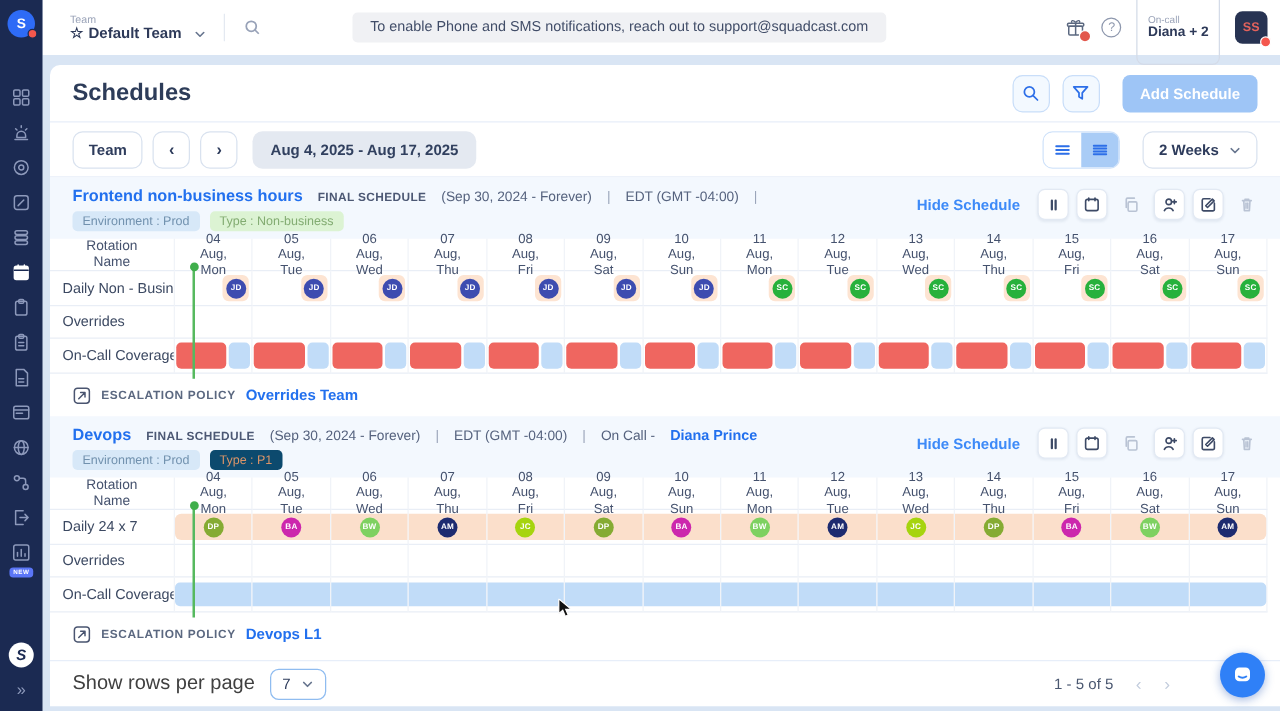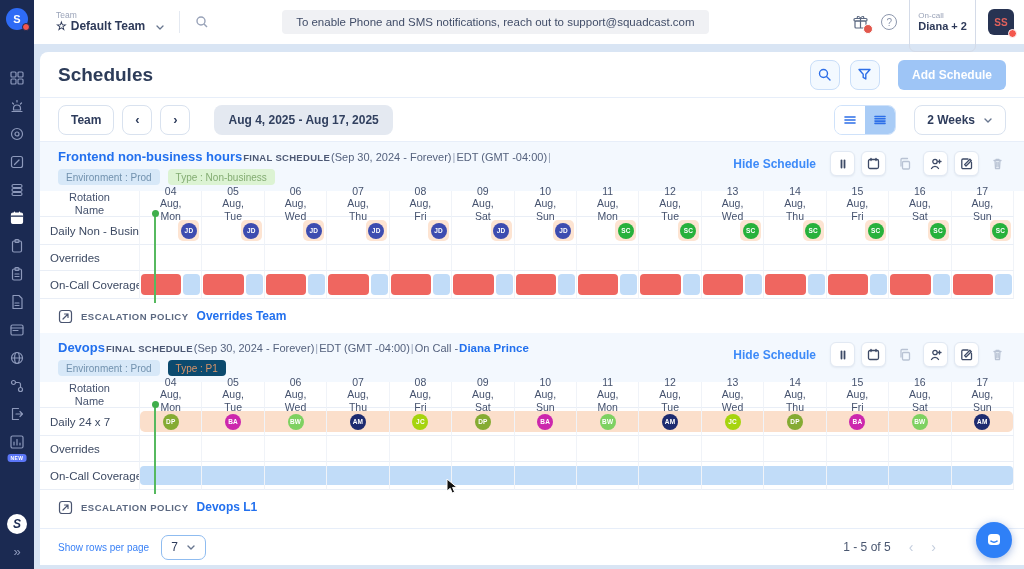--- a/index.html
+++ b/index.html
@@ -43,31 +43,31 @@
   .page-head{height:46px;display:flex;align-items:center;padding:0 18px;border-bottom:1px solid #e7eef9}
   .page-title{font-size:19px;font-weight:bold;color:#2d3c59}
   .head-actions{margin-left:auto;display:flex;align-items:center;gap:10px}
   .icon-btn{width:30px;height:30px;border:1px solid #c9def9;background:#f3f9ff;border-radius:8px;display:flex;align-items:center;justify-content:center;cursor:pointer}
   .icon-btn svg{stroke:#2d6fe8;fill:none;stroke-width:1.4;stroke-linecap:round;stroke-linejoin:round}
   .add-btn{height:30px;background:#9ec5f6;color:#fff;font-size:12px;font-weight:bold;border:none;border-radius:6px;padding:0 14px;margin-left:8px;cursor:pointer}
 
   .toolbar{height:44px;display:flex;align-items:center;gap:8px;padding:0 18px;border-bottom:1px solid #e7eef9}
   .tbtn{height:30px;background:#fff;border:1px solid #d9e2ef;border-radius:8px;font-size:12px;font-weight:bold;color:#2e3c5c;padding:0 12px;display:flex;align-items:center;justify-content:center;cursor:pointer}
   .tbtn.sq{width:30px;padding:0;font-size:13px}
-  .range-pill{height:30px;background:#e4e9f1;border-radius:8px;display:flex;align-items:center;padding:0 14px;font-size:12px;font-weight:bold;color:#31405f;margin-left:16px;cursor:pointer}
+  .range-pill{height:30px;background:#e4e9f1;border-radius:8px;display:flex;align-items:center;padding:0 14px;font-size:12px;font-weight:bold;color:#31405f;margin-left:4px;cursor:pointer}
   .view-toggle{margin-left:auto;display:flex;border:1px solid #cfe2fa;border-radius:8px;overflow:hidden}
   .vt-btn{width:30px;height:28px;display:flex;align-items:center;justify-content:center;background:#fff;cursor:pointer}
   .vt-btn.sel{background:#a9ccf6}
   .vt-btn svg{stroke:#2d6fe8;stroke-width:1.6;stroke-linecap:round}
   .weeks-dd{height:30px;border:1px solid #d9e2ef;border-radius:8px;background:#fff;display:flex;align-items:center;gap:8px;padding:0 12px;font-size:12px;font-weight:bold;color:#2e3c5c;margin-left:10px;cursor:pointer}
   .chev svg{stroke:#68768f;stroke-width:1.4;fill:none;stroke-linecap:round;stroke-linejoin:round}
 
   
   .sec-header{background:#f3f8fe;padding:7px 18px 6px;position:relative}
-  .sec-title-row{display:flex;align-items:baseline;gap:1px;white-space:nowrap}
+  .sec-title-row{display:flex;align-items:baseline;gap:12px;white-space:nowrap}
   .sec-title{font-size:13px;font-weight:bold;color:#2270ee;cursor:pointer}
   .sec-badge{font-size:9.5px;font-weight:bold;color:#4c5874;letter-spacing:.3px}
   .sec-meta{font-size:11px;color:#55627e}
   .sec-sep{color:#9aa5ba;font-size:11px}
   .oncall-link{font-size:11.5px;font-weight:bold;color:#2270ee;cursor:pointer}
   .tag-row{display:flex;gap:8px;margin-top:5px}
   .tag{font-size:10px;padding:2.5px 8px;border-radius:4px;white-space:nowrap}
   .sec-controls{position:absolute;right:14px;top:9px;display:flex;align-items:center;gap:6px}
   .hide-link{font-size:12px;font-weight:bold;color:#3d8af8;margin-right:8px;cursor:pointer}
   .act-btn{width:25px;height:25px;border-radius:6px;background:#fff;border:1px solid #e2e9f3;box-shadow:0 1px 2px rgba(40,60,100,.08);display:flex;align-items:center;justify-content:center;cursor:pointer}
@@ -96,21 +96,21 @@
   .nowline{position:absolute;left:114px;top:23px;width:2px;height:89px;background:#56b95f;z-index:3}
   .nowline::before{content:"";position:absolute;top:-4px;left:-2.5px;width:7px;height:7px;border-radius:50%;background:#3fae4b}
 
   .esc-row{height:34px;display:flex;align-items:center;gap:8px;padding-left:18px}
   .esc-row svg{stroke:#4a5570;fill:none;stroke-width:1.2;stroke-linecap:round;stroke-linejoin:round}
   .esc-label{font-size:9.5px;font-weight:bold;color:#5b6880;letter-spacing:.5px}
   .esc-link{font-size:12px;font-weight:bold;color:#2270ee;cursor:pointer}
 
   
   .card-footer{position:absolute;left:0;right:0;bottom:0;height:37px;border-top:1px solid #e7eef9;background:#fff;display:flex;align-items:center;padding:0 18px}
-  .rows-label{font-size:10px;color:#3b82f6}
+  .rows-label{font-size:16px;color:#404040}
   .rows-select{margin-left:12px;height:25px;min-width:42px;border:1.4px solid #8fbcf0;border-radius:7px;display:flex;align-items:center;gap:8px;padding:0 9px;font-size:12px;color:#2e3c5c;cursor:pointer;background:#fff}
   .pag{margin-left:auto;display:flex;align-items:center;gap:18px;margin-right:70px}
   .pag-range{font-size:12px;color:#4a5770}
   .pag-arrow{font-size:14px;color:#c3cddd;cursor:default}
 
   .chat-bubble{position:absolute;right:12px;bottom:11px;width:36px;height:36px;border-radius:50%;background:#2f80f7;display:flex;align-items:center;justify-content:center;box-shadow:0 2px 8px rgba(30,80,180,.4);z-index:30;cursor:pointer}
   .cursor{position:absolute;left:446px;top:479px;z-index:50;pointer-events:none}
 </style>
 </head>
 <body>

